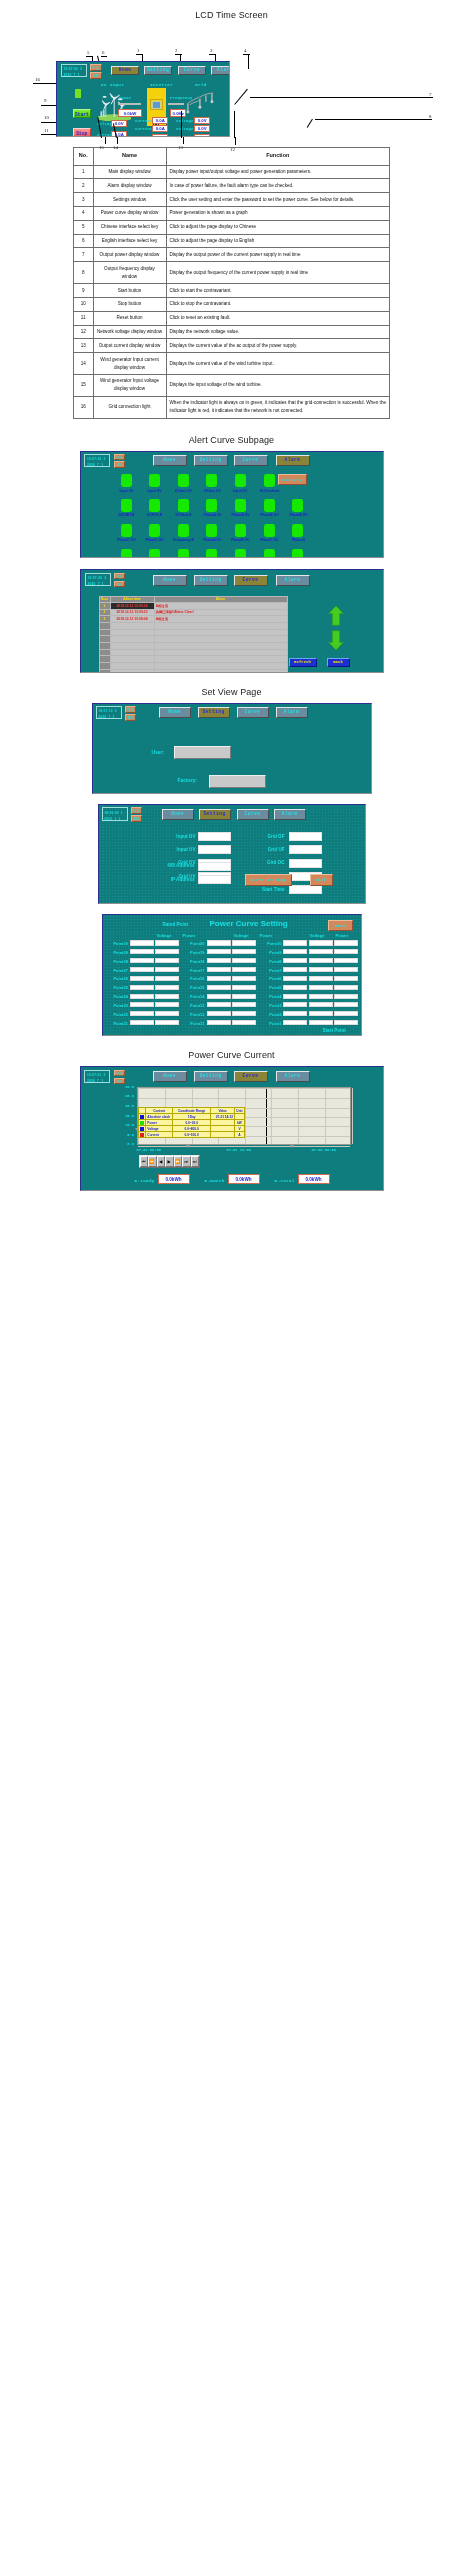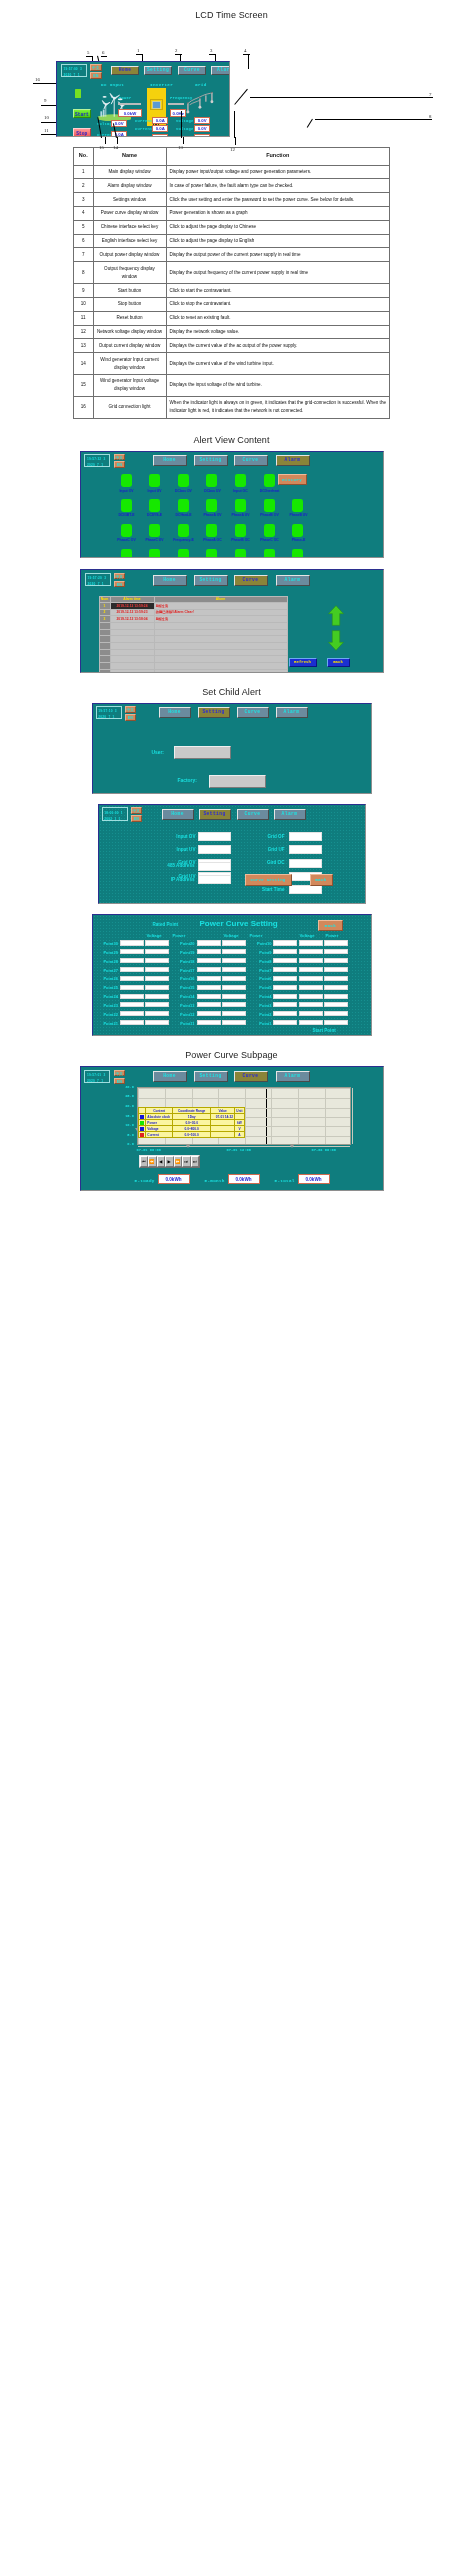--- a/index.html
+++ b/index.html
@@ -156,21 +156,21 @@
      background:#0f7d7e;
      background-image: radial-gradient(#169090 0.3px, transparent 0.4px);
      background-size: 3px 3px; }
   .whitefield { position:absolute; background:#ffffff; border:0.6px solid #e3e3e3;}
   .tanbtn { position:absolute; background:#d2885b; border:0.6px solid #eebb9a;
             border-right-color:#8d5231; border-bottom-color:#8d5231;
             color:#1de3e3; font-weight:bold; text-align:center;
             font-family:"Liberation Mono", monospace; letter-spacing:0.3px;}
 
   
-  #screen-curveset { width:280px; height:122px;
+  #screen-curveset { width:260px; height:122px;
      background:#0f7d7e;
      background-image: radial-gradient(#169090 0.3px, transparent 0.4px);
      background-size: 3px 3px;}
   .pcs-title { position:absolute; color:#19e0e0; font-size:8px; font-weight:bold; }
   .pcs-sub   { position:absolute; color:#19e0e0; font-size:4.6px; font-weight:bold; }
   .pcs-colhead { position:absolute; color:#19e0e0; font-size:4.3px; font-weight:bold; }
   .pcs-rowlabel{ position:absolute; color:#19e0e0; font-size:4px; font-weight:bold; }
   .pcs-input { position:absolute; background:#fff; border:0.6px solid #dcdcdc; height:5.5px; }
 
   
@@ -473,21 +473,21 @@
           <td class="func">Displays the input voltage of the wind turbine.</td>
         </tr>
         <tr>
           <td class="no">16</td>
           <td class="name">Grid connection light</td>
           <td class="func">When the indicator light is always on in green, it indicates that the grid-connection is successful. When the indicator light is red, it indicates that the network is not connected.</td>
         </tr>
       </tbody>
   </table>
 
-  <div class="section-title" style="margin-top:16px;">Alert View Content</div>
+  <div class="section-title" style="margin-top:16px;">Alert Curve Subpage</div>
 
   <div class="hmi" id="screen-alarm">
     <div class="clockbox" style="left:3.7px;top:1.8px;width:26px;height:13.4px;">
       <div><span>19:57:32</span>&nbsp;&nbsp;<span>3</span></div>
       <div><span>2020</span>&nbsp;&nbsp;<span>7</span>&nbsp;&nbsp;<span>1</span></div>
     </div>
     <div class="langbtn" style="left:33px;top:1.8px;">中文</div>
     <div class="langbtn" style="left:33px;top:9.7px;">EN</div>
 
     <div class="navbtn" style="left:72px;top:3px;width:34px;height:11px;line-height:8.5px;">Home</div>
@@ -634,21 +634,21 @@
     <div class="dnarrow" style="left:247px;top:60px;">
       <svg viewBox="0 0 26 34" width="16" height="21">
           <polygon points="13,33 25,20 19,20 19,1 7,1 7,20 1,20" fill="#44cc22" stroke="#2f9416" stroke-width="1"></polygon>
         </svg>
     </div>
 
     <div class="blue-btn" style="left:208px;top:88px;width:28px;">Refresh</div>
     <div class="blue-btn" style="left:246px;top:88px;width:23px;">Back</div>
   </div>
 
-  <div class="section-title" style="margin-top:14.6px;">Set Child Alert</div>
+  <div class="section-title" style="margin-top:14.6px;">Set View Page</div>
 
   <div class="hmi" id="screen-login">
     <div class="clockbox" style="left:3px;top:1.8px;width:26px;height:13.4px;">
       <div><span>19:57:10</span>&nbsp;&nbsp;<span>3</span></div>
       <div><span>2020</span>&nbsp;&nbsp;<span>7</span>&nbsp;&nbsp;<span>1</span></div>
     </div>
     <div class="langbtn" style="left:32px;top:1.8px;">中文</div>
     <div class="langbtn" style="left:32px;top:9.7px;">EN</div>
 
     <div class="navbtn" style="left:66px;top:3px;width:32px;height:11px;line-height:8.5px;">Home</div>
@@ -824,21 +824,21 @@
         <div class="pcs-input" style="left:231px;top:70px;width:24px;"></div>
         <div class="pcs-input" style="left:231px;top:79px;width:24px;"></div>
         <div class="pcs-input" style="left:231px;top:87px;width:24px;"></div>
         <div class="pcs-input" style="left:231px;top:96px;width:24px;"></div>
         <div class="pcs-input" style="left:231px;top:105px;width:24px;"></div>
       </div>
 
     <div class="pcs-sub" style="left:220px;top:113px;">Start Point</div>
   </div>
 
-  <div class="section-title" style="margin-top:14.6px;">Power Curve Subpage</div>
+  <div class="section-title" style="margin-top:14.6px;">Power Curve Current</div>
 
   <div class="hmi" id="screen-curve">
     <div class="clockbox" style="left:3.7px;top:2.4px;width:26px;height:13.4px;">
       <div><span>19:57:01</span>&nbsp;&nbsp;<span>3</span></div>
       <div><span>2020</span>&nbsp;&nbsp;<span>7</span>&nbsp;&nbsp;<span>1</span></div>
     </div>
     <div class="langbtn" style="left:33px;top:2.4px;">中文</div>
     <div class="langbtn" style="left:33px;top:10.4px;">EN</div>
 
     <div class="navbtn" style="left:72px;top:3.7px;width:34px;height:11px;line-height:8.5px;">Home</div>

